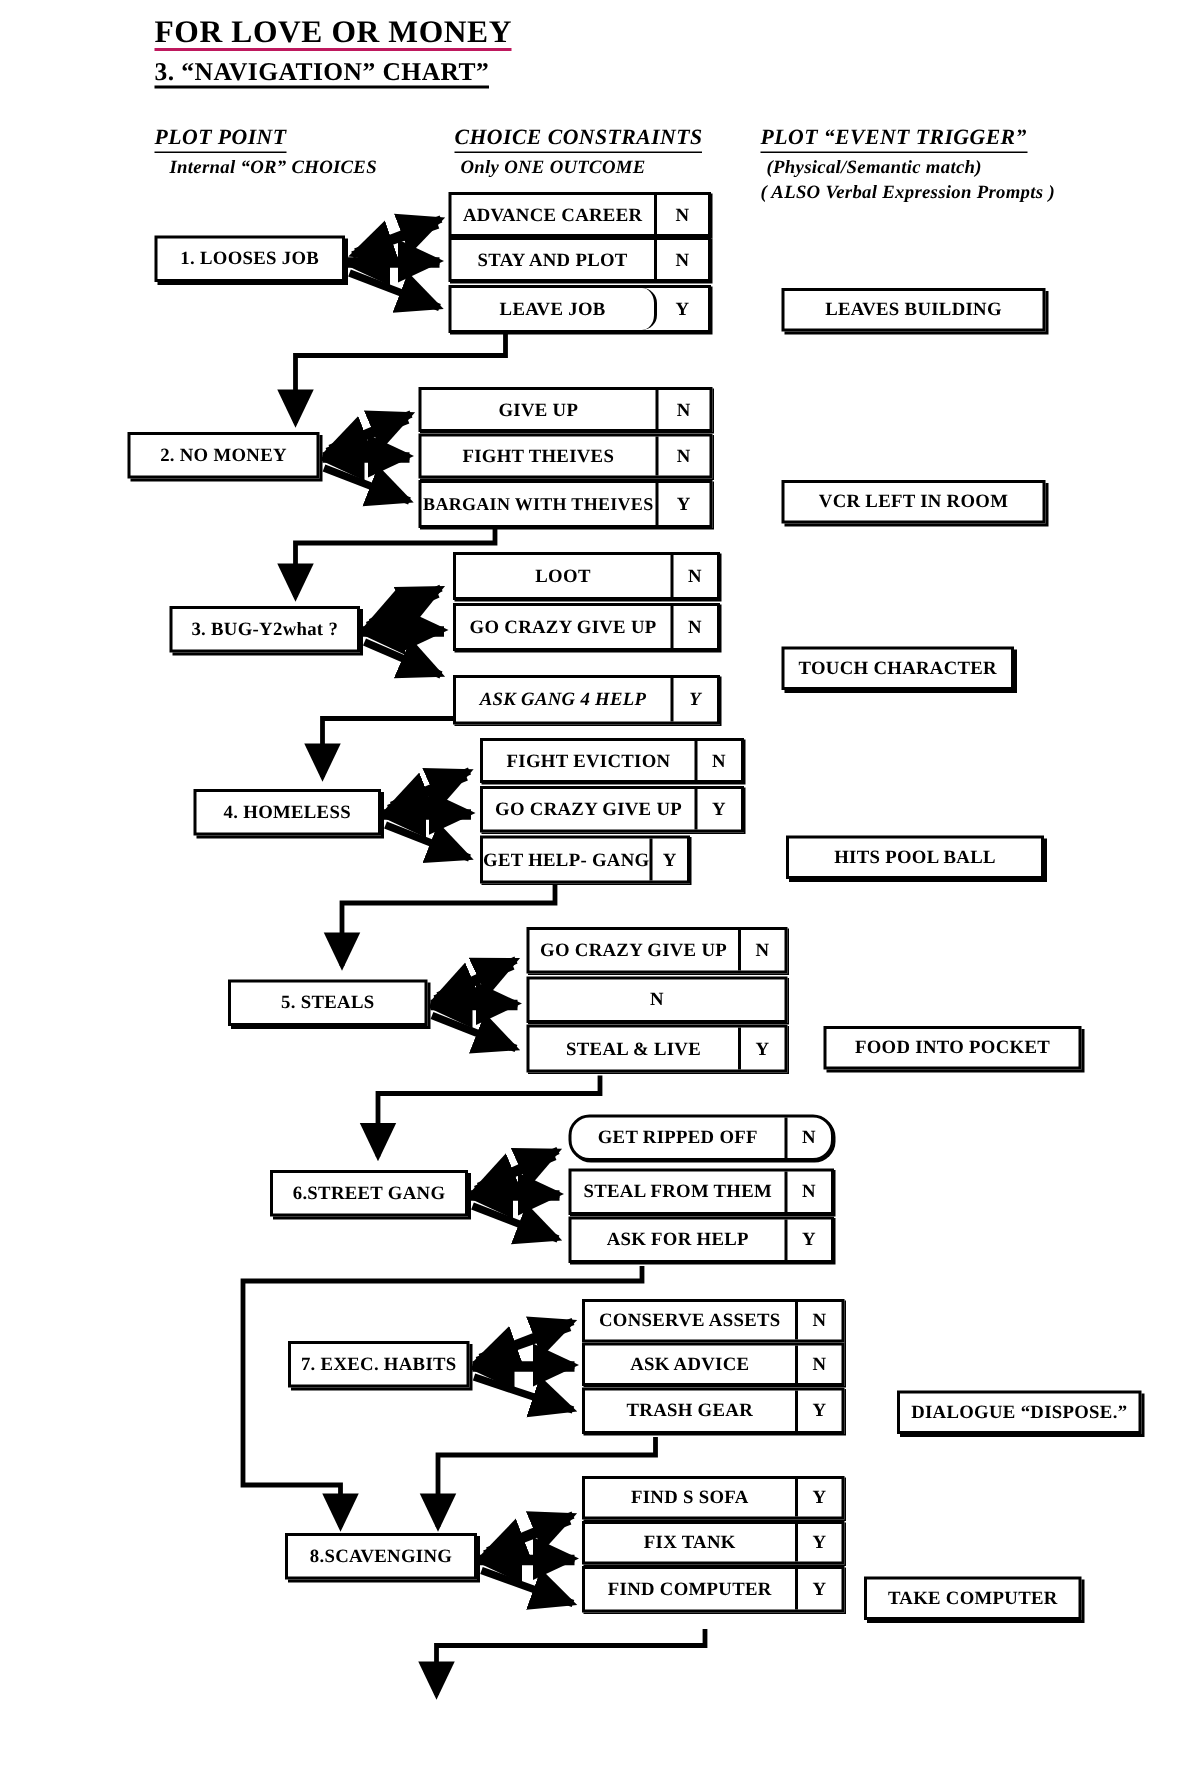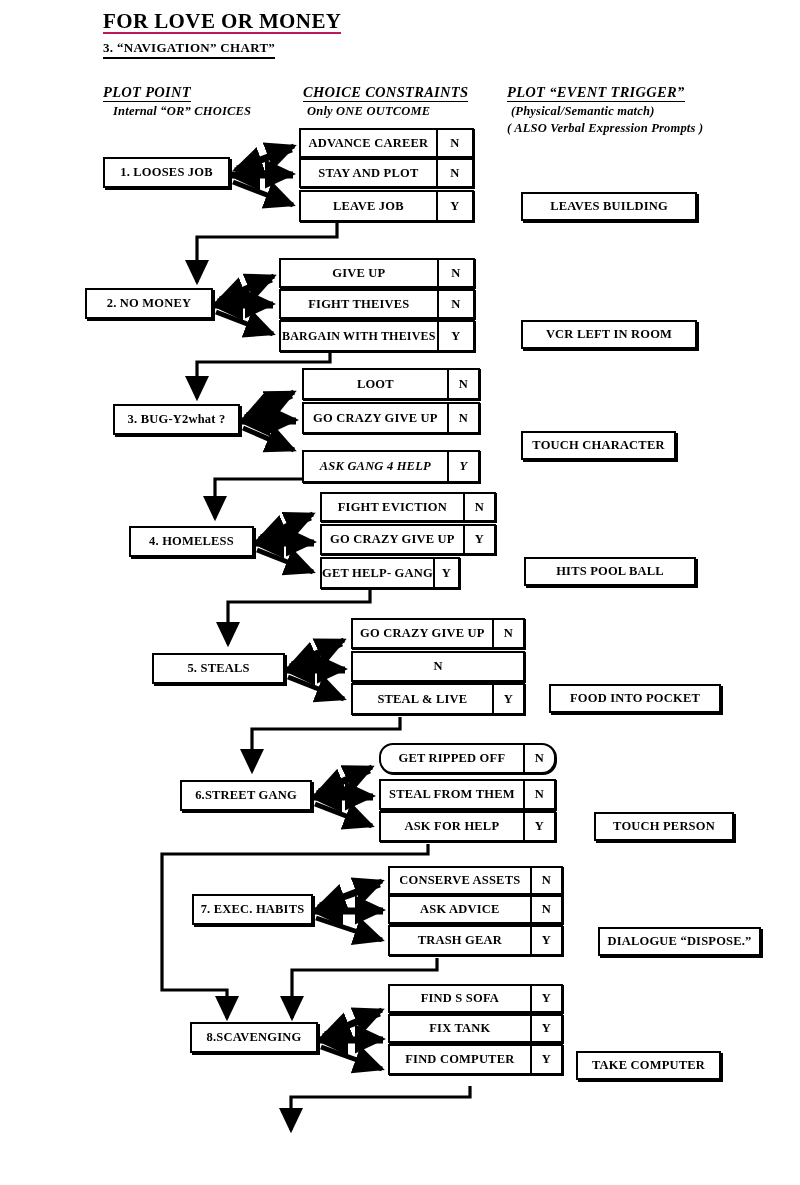--- a/index.html
+++ b/index.html
@@ -41,21 +41,21 @@
     padding-bottom: 0px;
     line-height: 22px;
     white-space: nowrap;
   }
   .title-sub {
     position: absolute;
     left: 103px;
     top: 38px;
     font-family: "Liberation Serif", serif;
     font-weight: bold;
-    font-size: 13px;
+    font-size: 17px;
     letter-spacing: 0.3px;
     border-bottom: 2px solid #000;
     line-height: 19px;
     white-space: nowrap;
   }
 
   
   .col-head {
     position: absolute;
     font-family: "Liberation Serif", serif;
@@ -259,21 +259,21 @@
 
   <div class="box choice-box" style="left:299px; top:128px; width:175px; height:30px; padding:0;">
     <span class="choice-label" style="width:140px;">ADVANCE CAREER</span>
     <span class="choice-flag" style="width:35px;">N</span>
   </div>
   <div class="box choice-box" style="left:299px; top:158px; width:175px; height:30px; padding:0;">
     <span class="choice-label" style="width:140px;">STAY AND PLOT</span>
     <span class="choice-flag" style="width:35px;">N</span>
   </div>
   <div class="box choice-box" style="left:299px; top:190px; width:175px; height:32px; padding:0;">
-    <span class="choice-label" style="width:140px;">LEAVE JOB</span>
+    <span class="choice-label" style="width:140px;border-radius:10px;">LEAVE JOB</span>
     <span class="choice-flag" style="width:35px;">Y</span>
   </div>
 
   <div class="box trigger-box" style="left:521px; top:192px; width:176px; height:29px;">LEAVES BUILDING</div>
 
   <div class="box plot-box" style="left:85px; top:288px; width:128px; height:31px;">2. NO MONEY</div>
 
   <div class="box choice-box" style="left:279px; top:258px; width:196px; height:30px; padding:0;">
     <span class="choice-label" style="width:161px;">GIVE UP</span>
     <span class="choice-flag" style="width:35px;">N</span>
@@ -347,21 +347,20 @@
   </div>
   <div class="box choice-box" style="left:379px; top:779px; width:177px; height:31px; padding:0;">
     <span class="choice-label" style="width:147px;">STEAL FROM THEM</span>
     <span class="choice-flag" style="width:30px;">N</span>
   </div>
   <div class="box choice-box" style="left:379px; top:811px; width:177px; height:31px; padding:0;">
     <span class="choice-label" style="width:147px;">ASK FOR HELP</span>
     <span class="choice-flag" style="width:30px;">Y</span>
   </div>
 
-  <div class="box trigger-box" style="left:594px; top:812px; width:140px; height:29px;">TOUCH PERSON</div>
 
   <div class="box plot-box" style="left:192px; top:894px; width:121px; height:31px;">7. EXEC. HABITS</div>
 
   <div class="box choice-box" style="left:388px; top:866px; width:175px; height:29px; padding:0;">
     <span class="choice-label" style="width:145px;">CONSERVE ASSETS</span>
     <span class="choice-flag" style="width:30px;">N</span>
   </div>
   <div class="box choice-box" style="left:388px; top:895px; width:175px; height:29px; padding:0;">
     <span class="choice-label" style="width:145px;">ASK ADVICE</span>
     <span class="choice-flag" style="width:30px;">N</span>

